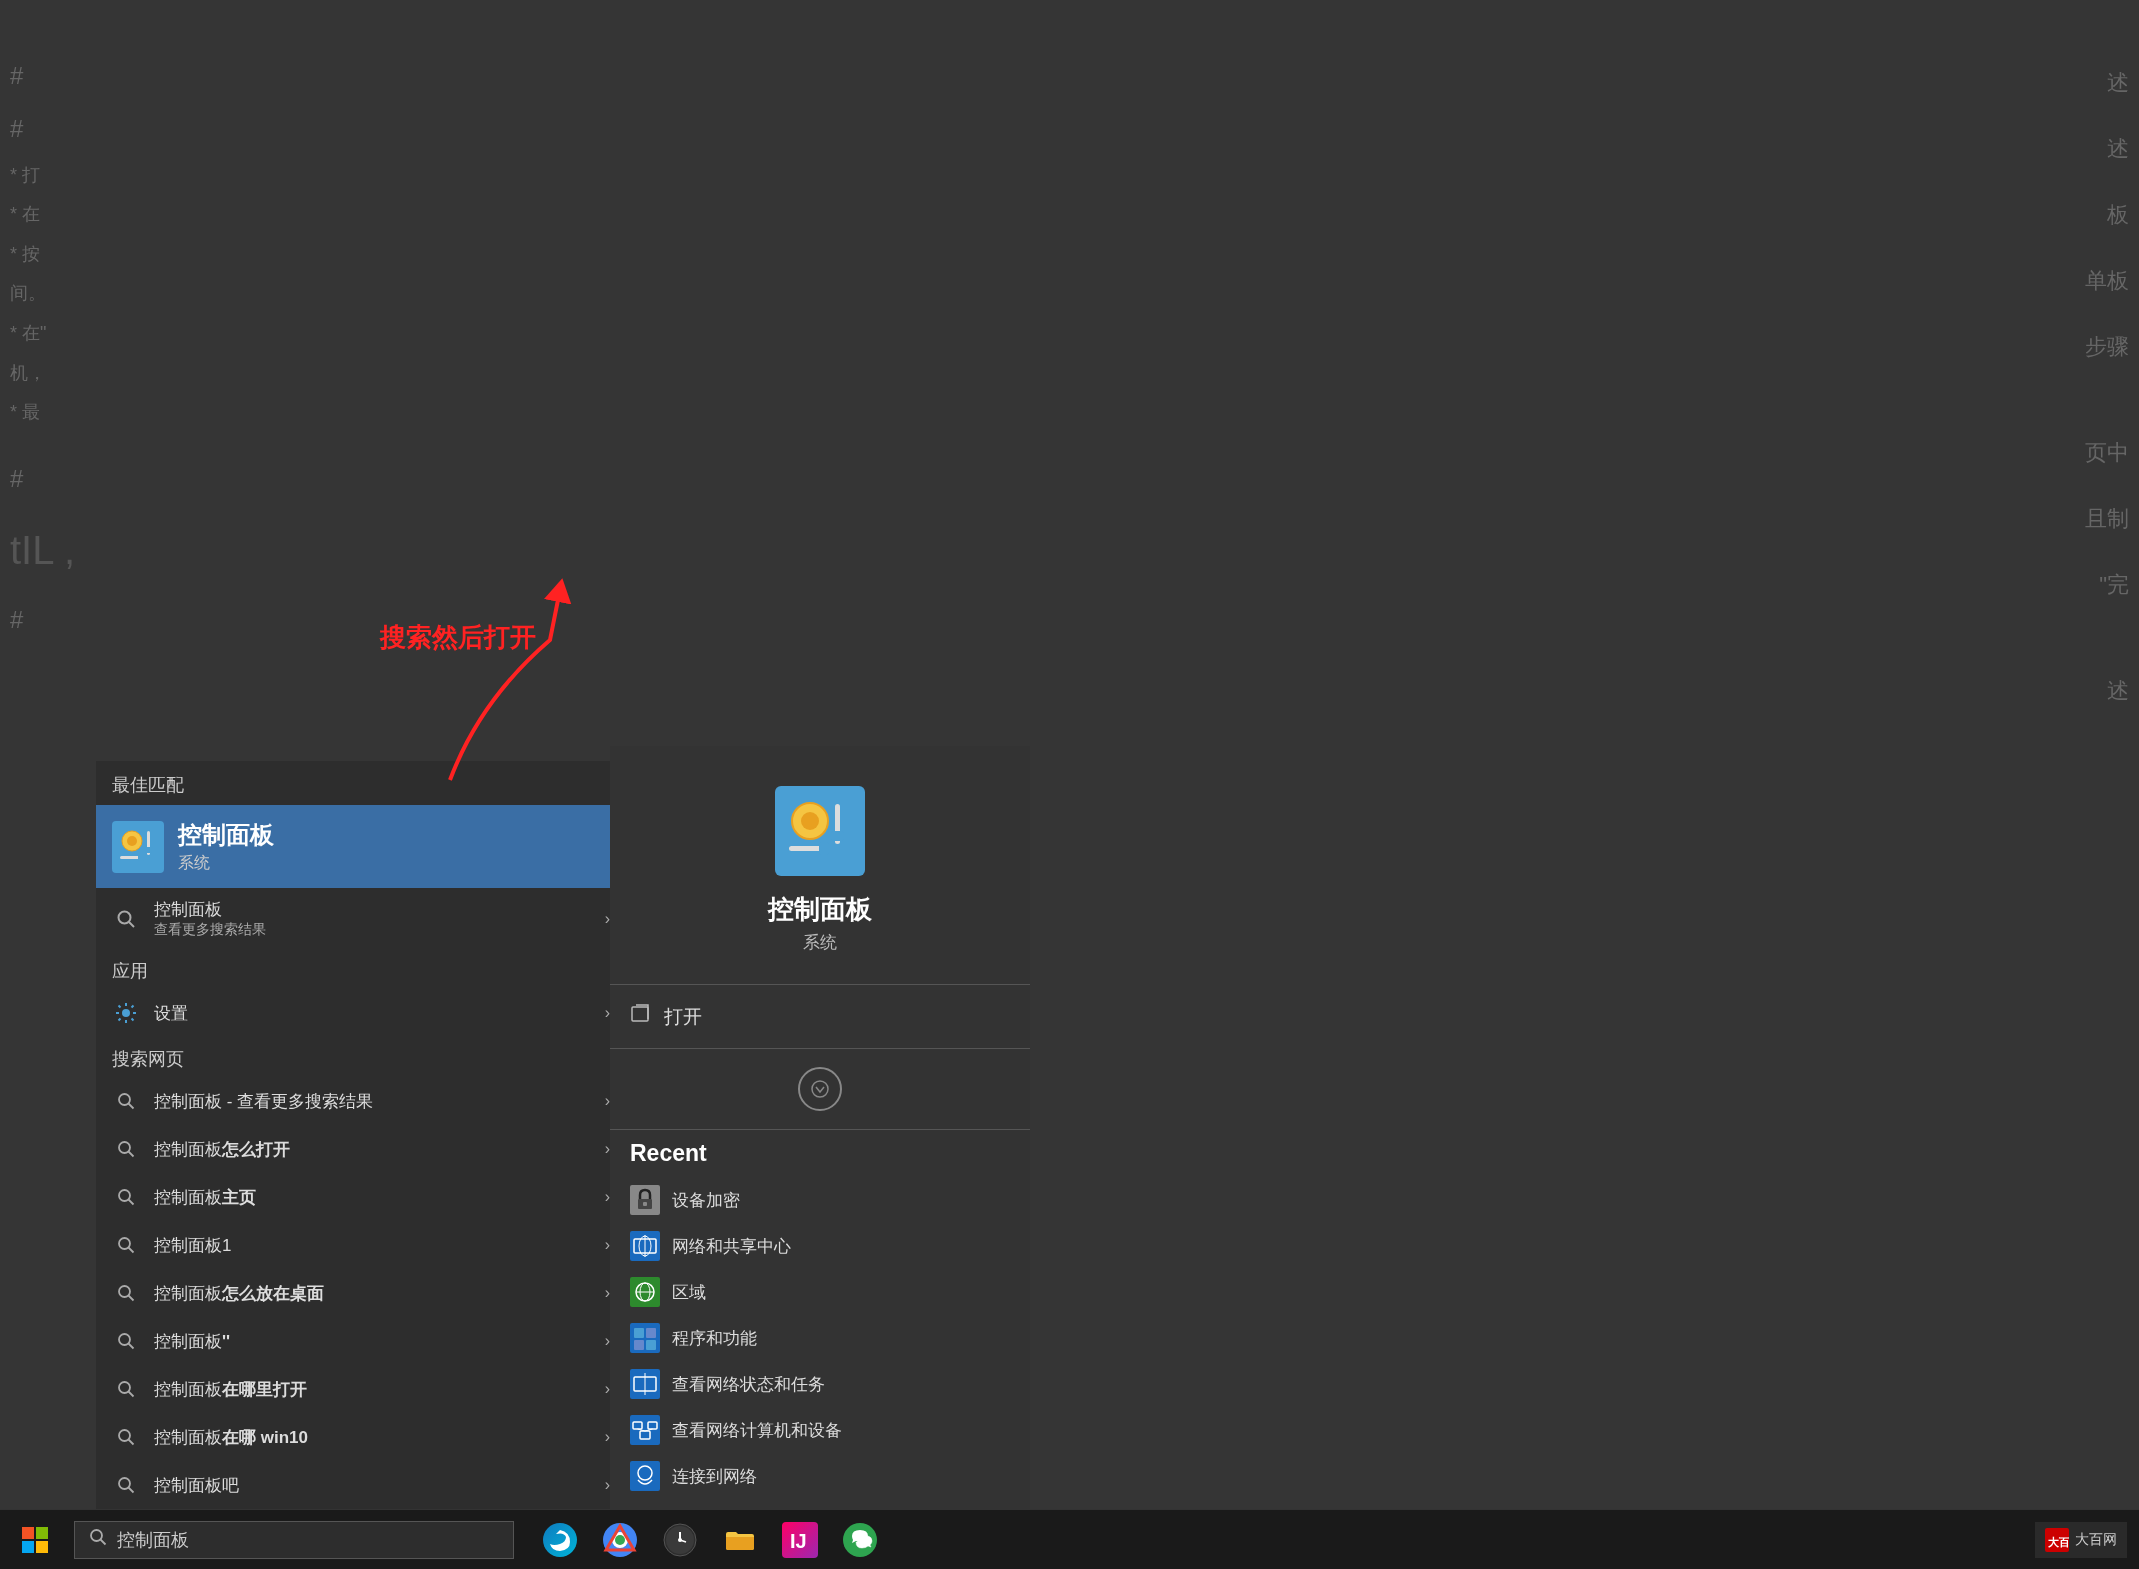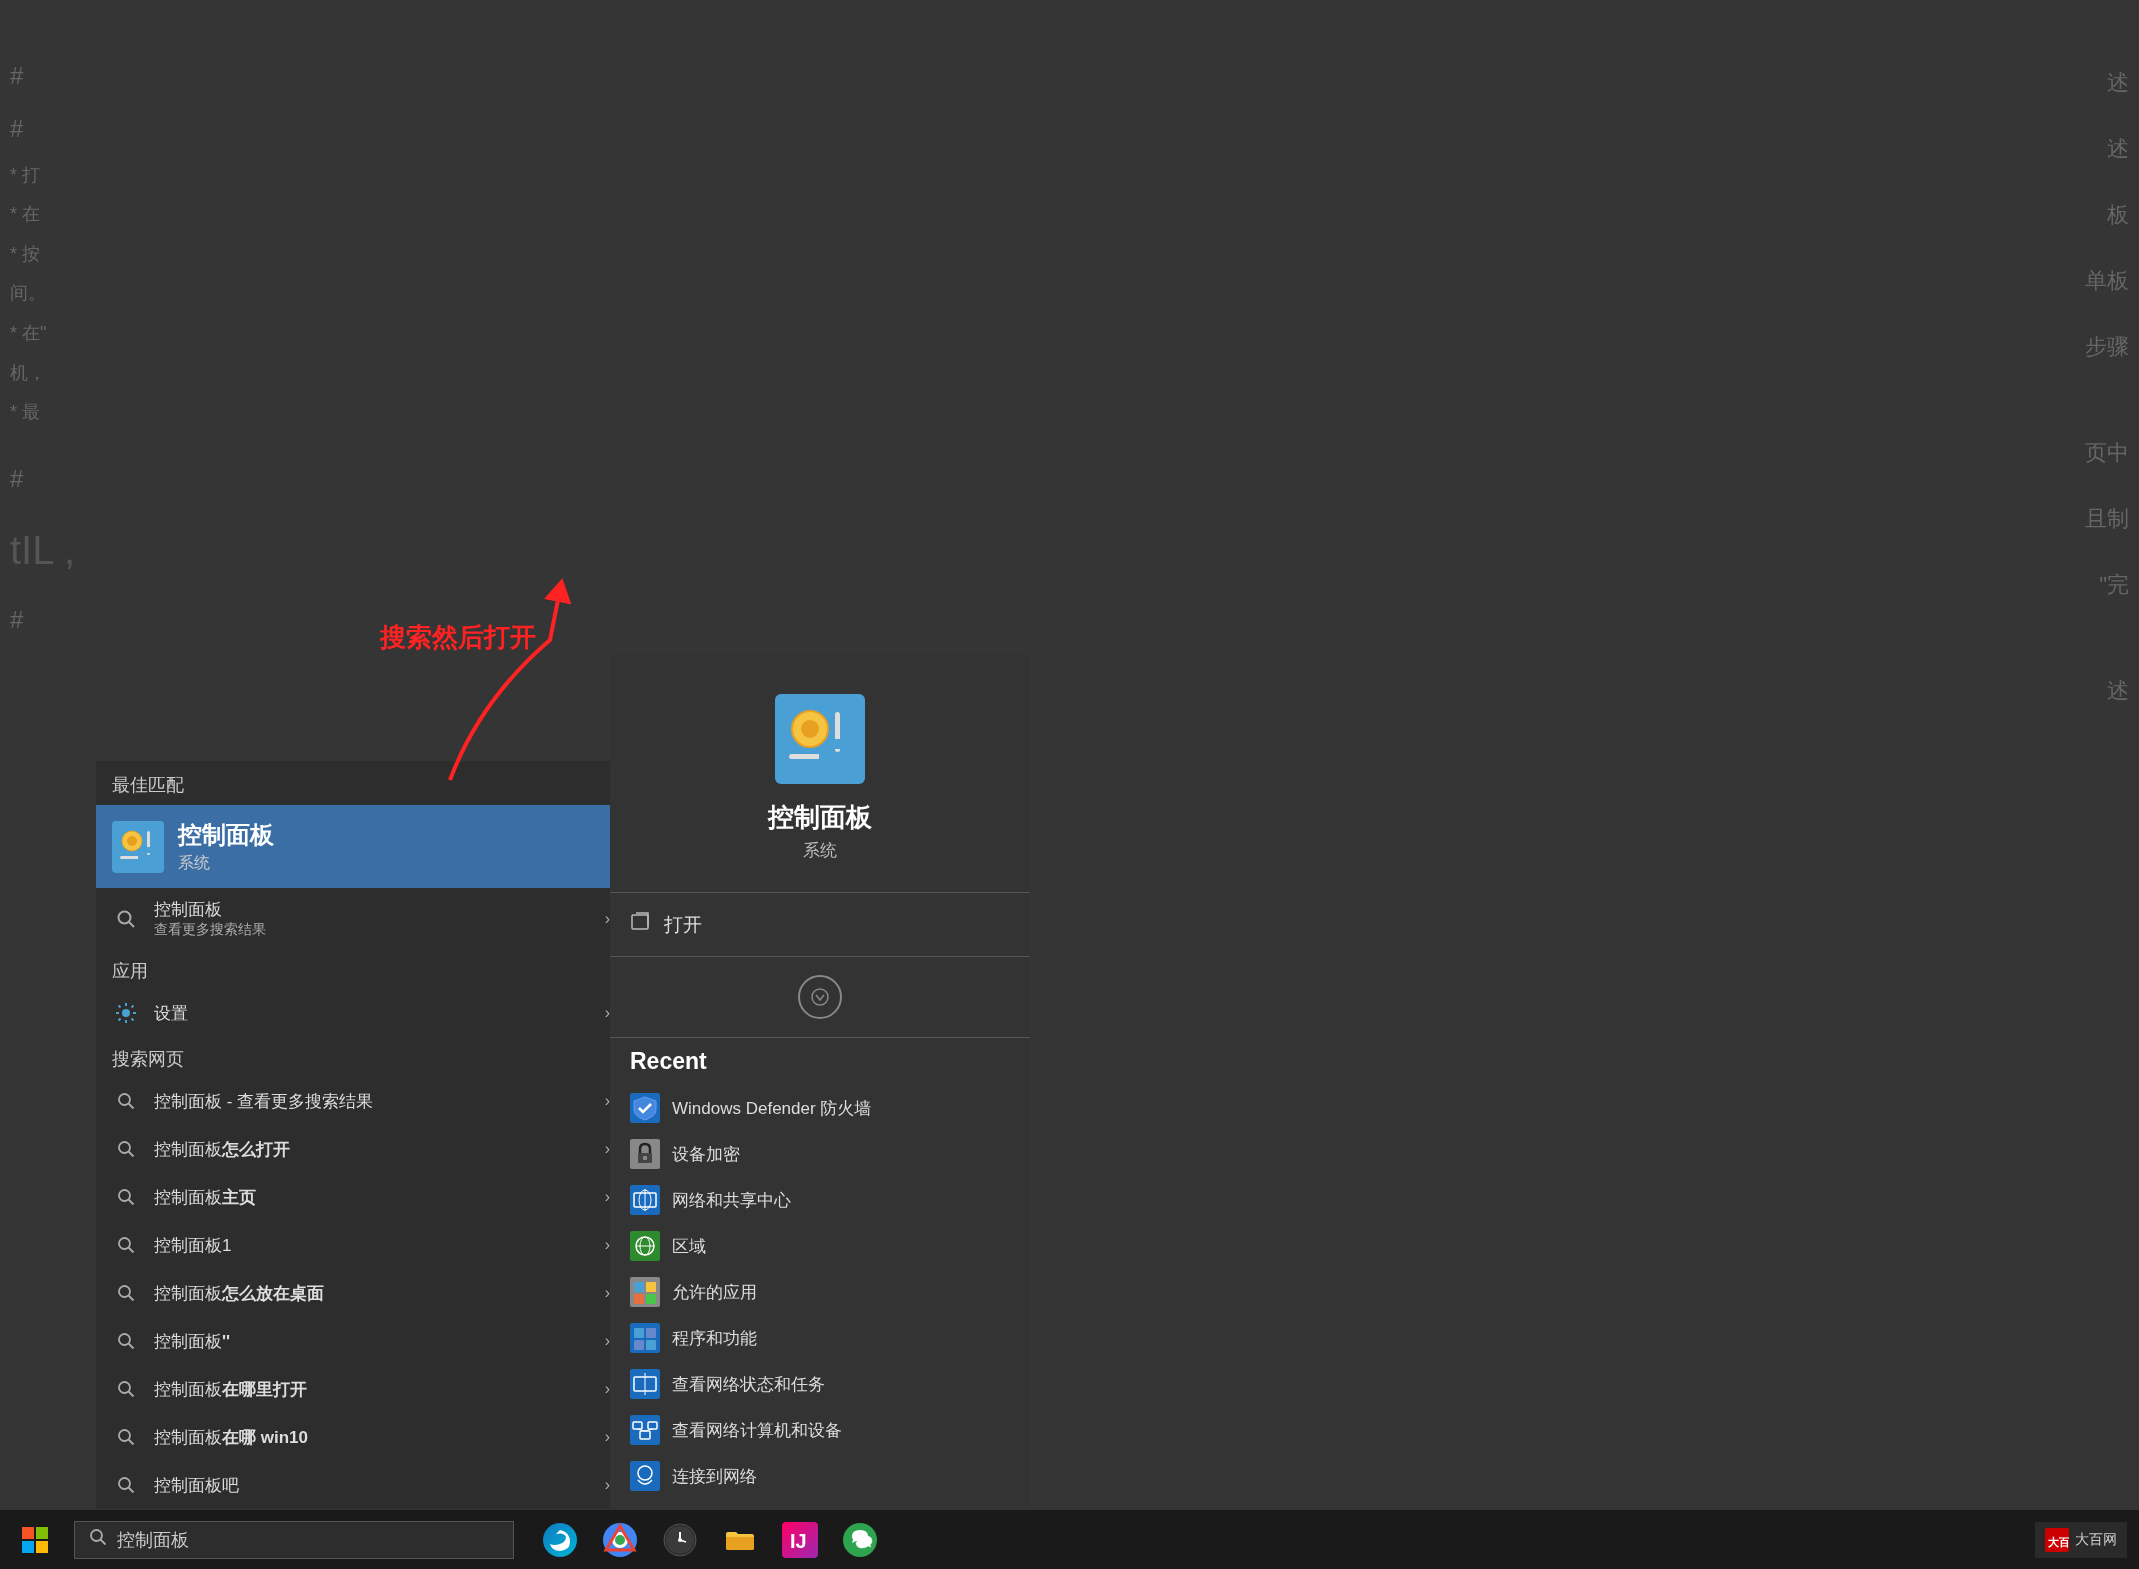--- a/index.html
+++ b/index.html
@@ -551,30 +551,20 @@
       <svg width="18" height="18" viewBox="0 0 18 18" fill="none">
         <circle cx="9" cy="9" r="8" stroke="#888" stroke-width="1.5"></circle>
         <path d="M5 7 L9 12 L13 7" stroke="#888" stroke-width="1.5" fill="none"></path>
       </svg>
     </div>
   </div>
 
   <div class="recent-section">
     <div class="recent-header">Recent</div>
 
-    <div class="recent-item">
-      <div class="recent-item-icon">
-        <svg width="30" height="30" viewBox="0 0 30 30">
-          <rect width="30" height="30" fill="#1a6abe" rx="2"></rect>
-          <path d="M15 4 L26 8 L26 17 Q26 23 15 27 Q4 23 4 17 L4 8 Z" fill="#4488dd" stroke="#6699ff" stroke-width="1"></path>
-          <path d="M9 15 L13 19 L21 11" stroke="white" stroke-width="2.5" fill="none"></path>
-        </svg>
-      </div>
-      <span class="recent-item-text">Windows Defender 防火墙</span>
-    </div>
 
     <div class="recent-item">
       <div class="recent-item-icon">
         <svg width="30" height="30" viewBox="0 0 30 30">
           <rect width="30" height="30" fill="#888" rx="2"></rect>
           <rect x="8" y="14" width="14" height="10" fill="#444" rx="1"></rect>
           <path d="M10 14 L10 10 Q10 5 15 5 Q20 5 20 10 L20 14" fill="none" stroke="#222" stroke-width="2.5"></path>
           <rect x="13" y="17" width="4" height="4" fill="#888" rx="1"></rect>
         </svg>
       </div>
@@ -598,32 +588,20 @@
         <svg width="30" height="30" viewBox="0 0 30 30">
           <rect width="30" height="30" fill="#2d8a2d" rx="2"></rect>
           <circle cx="15" cy="15" r="9" fill="none" stroke="white" stroke-width="1.5"></circle>
           <ellipse cx="15" cy="15" rx="5" ry="9" fill="none" stroke="white" stroke-width="1"></ellipse>
           <line x1="6" y1="15" x2="24" y2="15" stroke="white" stroke-width="1"></line>
         </svg>
       </div>
       <span class="recent-item-text">区域</span>
     </div>
 
-    <div class="recent-item">
-      <div class="recent-item-icon">
-        <svg width="30" height="30" viewBox="0 0 30 30">
-          <rect width="30" height="30" fill="#888" rx="2"></rect>
-          <rect x="4" y="5" width="10" height="10" fill="#4a9fd4" rx="1"></rect>
-          <rect x="16" y="5" width="10" height="10" fill="#f5c542" rx="1"></rect>
-          <rect x="4" y="17" width="10" height="10" fill="#e87040" rx="1"></rect>
-          <rect x="16" y="17" width="10" height="10" fill="#4ac44a" rx="1"></rect>
-        </svg>
-      </div>
-      <span class="recent-item-text">允许的应用</span>
-    </div>
 
     <div class="recent-item">
       <div class="recent-item-icon">
         <svg width="30" height="30" viewBox="0 0 30 30">
           <rect width="30" height="30" fill="#1a6abe" rx="2"></rect>
           <rect x="4" y="5" width="10" height="10" fill="#4a9fd4" rx="1"></rect>
           <rect x="16" y="5" width="10" height="10" fill="#6688cc" rx="1"></rect>
           <rect x="4" y="17" width="10" height="10" fill="#6688cc" rx="1"></rect>
           <rect x="16" y="17" width="10" height="10" fill="#4a9fd4" rx="1"></rect>
         </svg>

